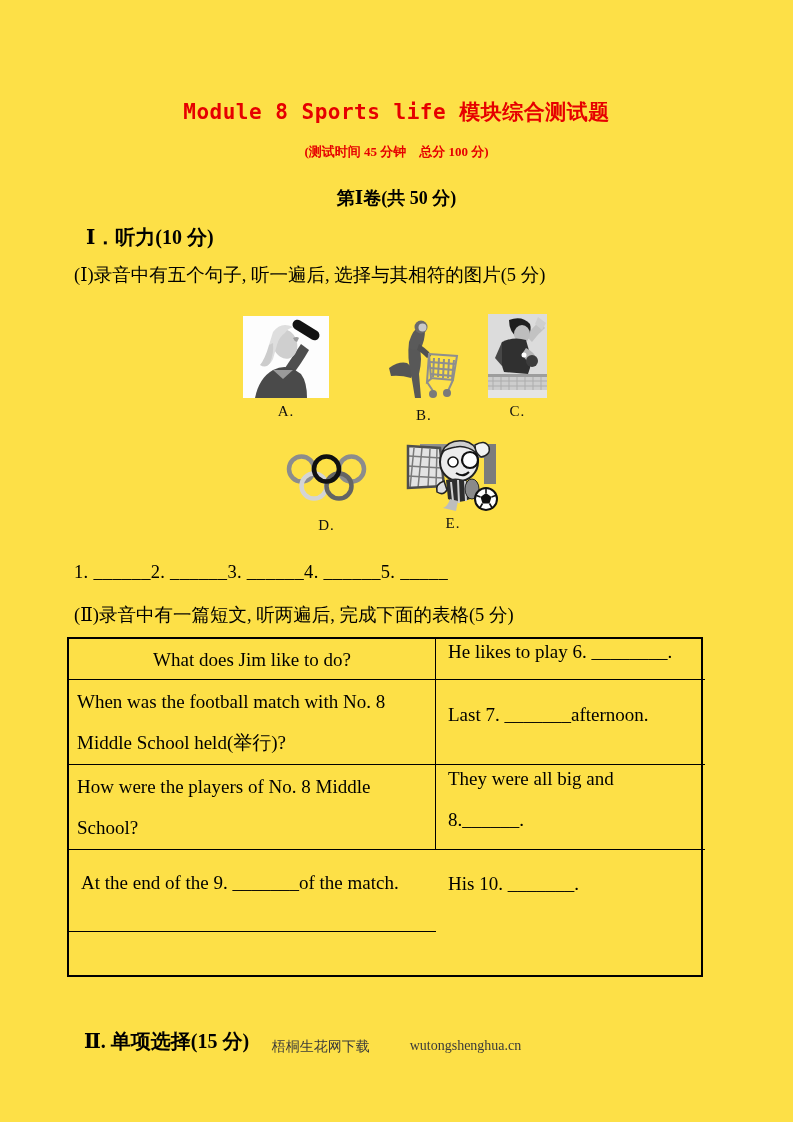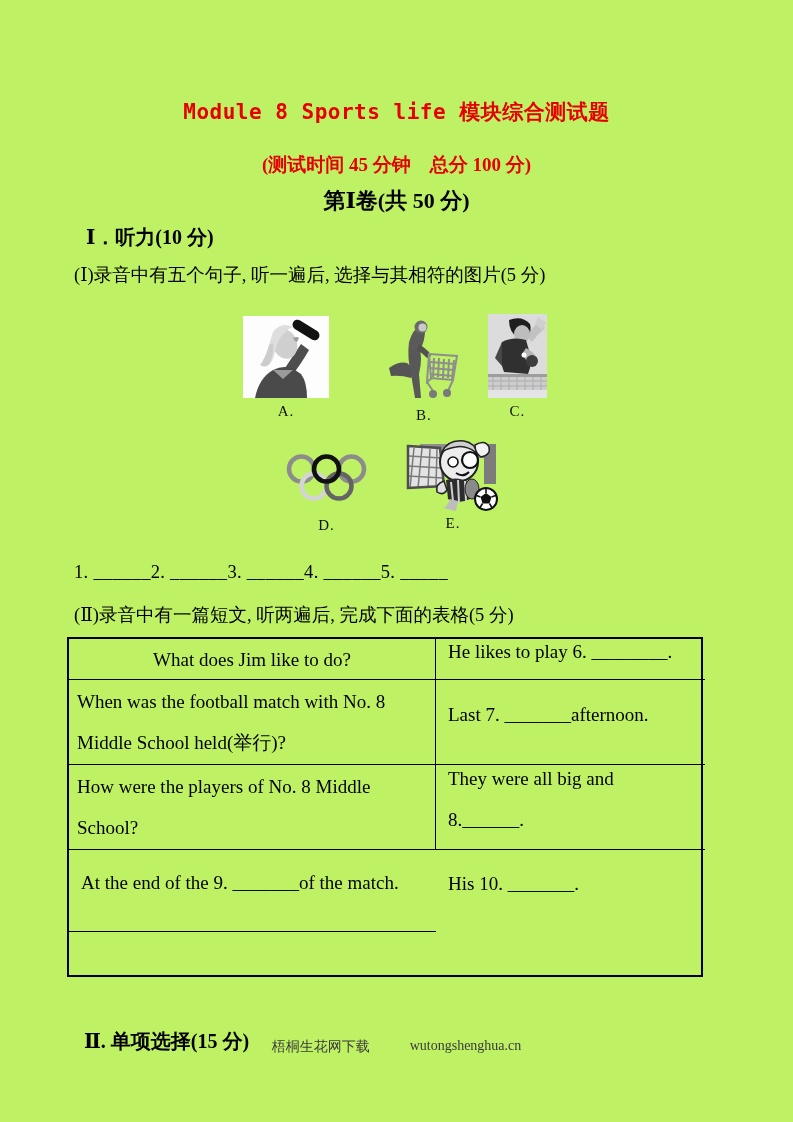--- a/index.html
+++ b/index.html
@@ -1,27 +1,27 @@
 <!DOCTYPE html>
 <html><head>
 <meta charset="utf-8">
 <style>
   html,body{margin:0;padding:0;background:#888;}
   .page{
-    position:relative;width:793px;height:1122px;margin:0 auto;background:#bef264;
+    position:relative;width:793px;height:1122px;margin:0 auto;background:#fde047;
     font-family:"Liberation Serif","DejaVu Serif",serif;color:#000;overflow:hidden;
   }
   .abs{position:absolute;}
   .centered{left:0;width:100%;text-align:center;}
   .doc-title{
     top:98px;font-family:"DejaVu Sans Mono","Liberation Mono",monospace;
     font-size:21px;font-weight:bold;letter-spacing:.5px;
   }
-  .doc-subtitle{top:152px;font-size:19px;font-weight:bold;}
-  .vol-heading{top:186px;font-size:22px;font-weight:bold;}
+  .doc-subtitle{top:143px;font-size:13px;font-weight:bold;}
+  .vol-heading{top:186px;font-size:18px;font-weight:bold;}
   .sec-heading{font-size:20px;font-weight:bold;}
   .h-listening{top:224px;left:86px;}
   .h-choice{top:983px;left:84px;margin-top:45px;}
   .body-line{font-size:18.5px;white-space:pre;}
   .inst1{top:262px;left:74px;}
   .blanks-line{top:562px;left:74px;letter-spacing:.3px;}
   .inst2{top:602px;left:74px;}
   .figure{display:flex;flex-direction:column;align-items:center;}
   .fig-label{font-size:15px;color:#111;margin-top:5px;letter-spacing:1px;}
   .listening-table{

